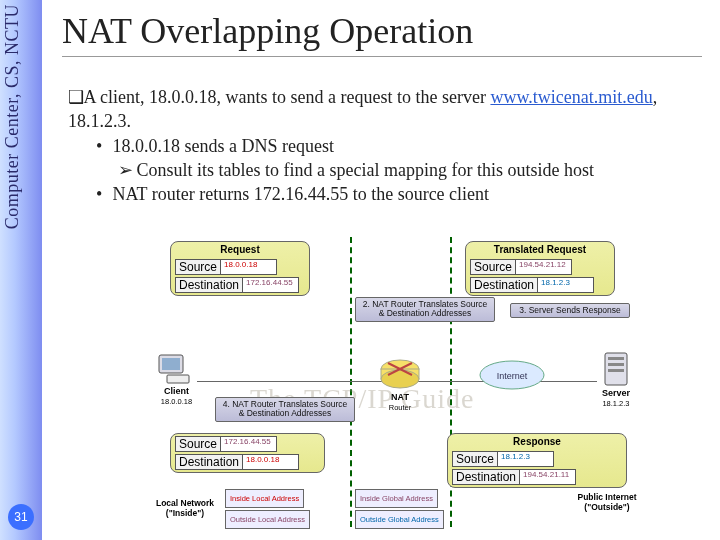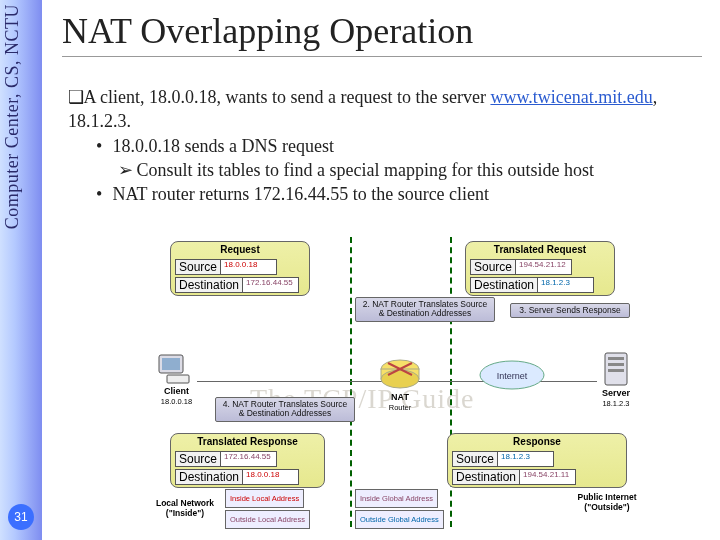--- a/index.html
+++ b/index.html
@@ -257,21 +257,20 @@
   </svg>
   <div class="node-label" style="left:436px; top:154px; width:50px">
     <span>Server</span><br><span class="small">18.1.2.3</span>
   </div>
 
   <div class="watermark">The TCP/IP Guide</div>
 
   <div class="step-label" style="left:60px; top:162px; width:140px">4. NAT Router Translates Source &amp; Destination Addresses</div>
 
   <div class="box-group" style="left:15px; top:198px; width:155px">
-    <div class="hdr">Translated Response</div>
     <div class="kv">
         <div class="k">Source</div>
         <div class="v" style="color:#846">172.16.44.55</div>
       </div>
     <div class="kv">
         <div class="k">Destination</div>
         <div class="v" style="color:#c00">18.0.0.18</div>
       </div>
   </div>
 

